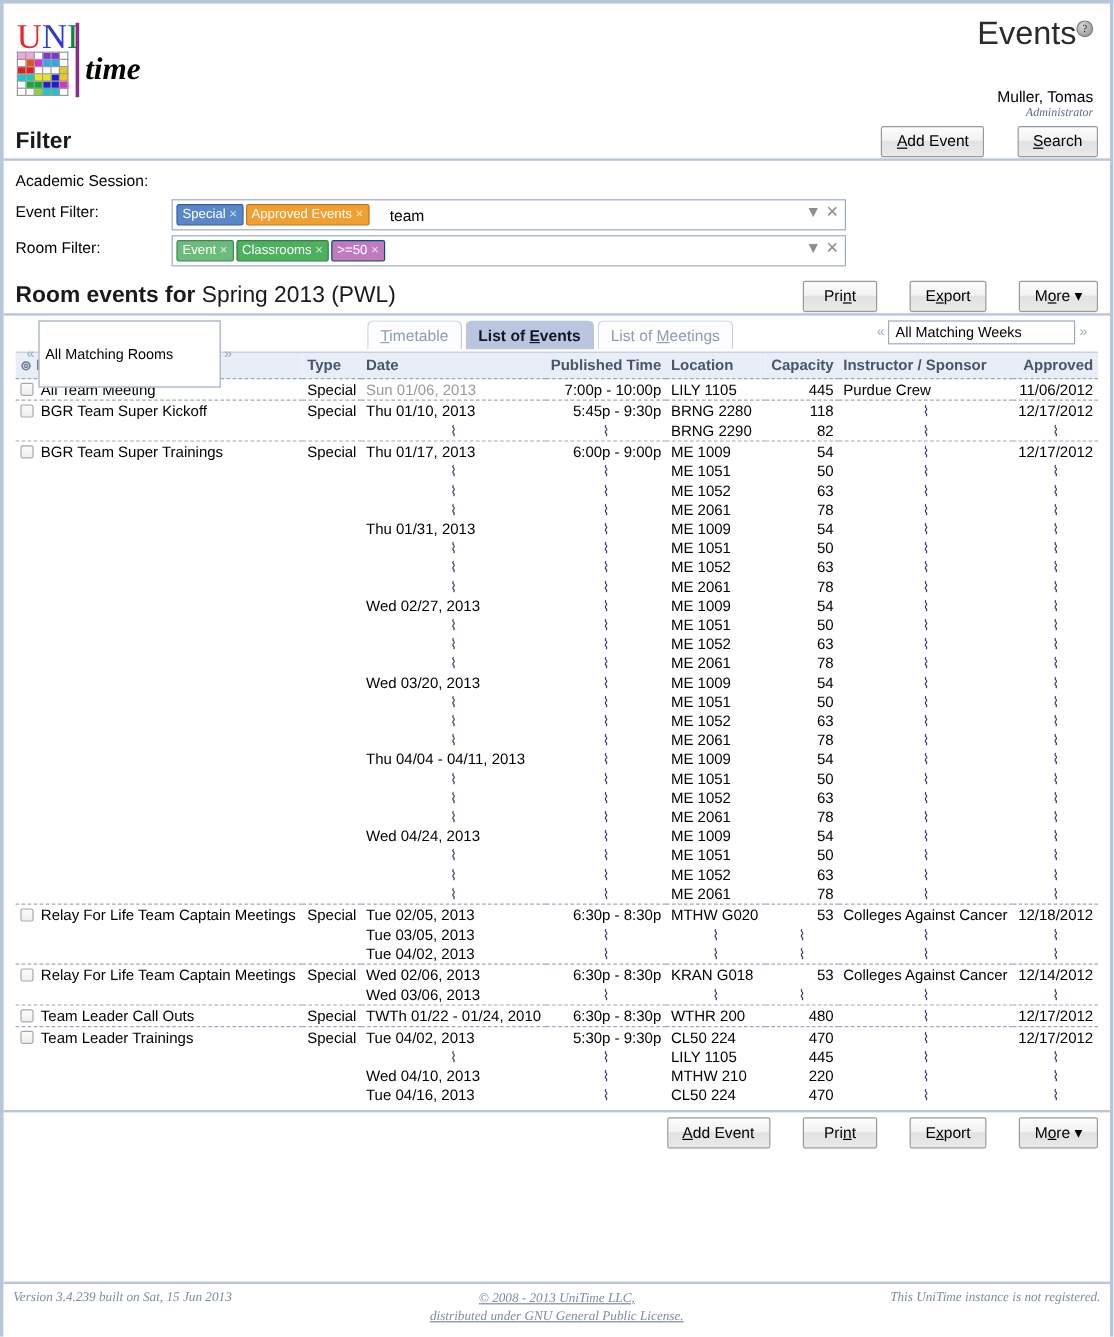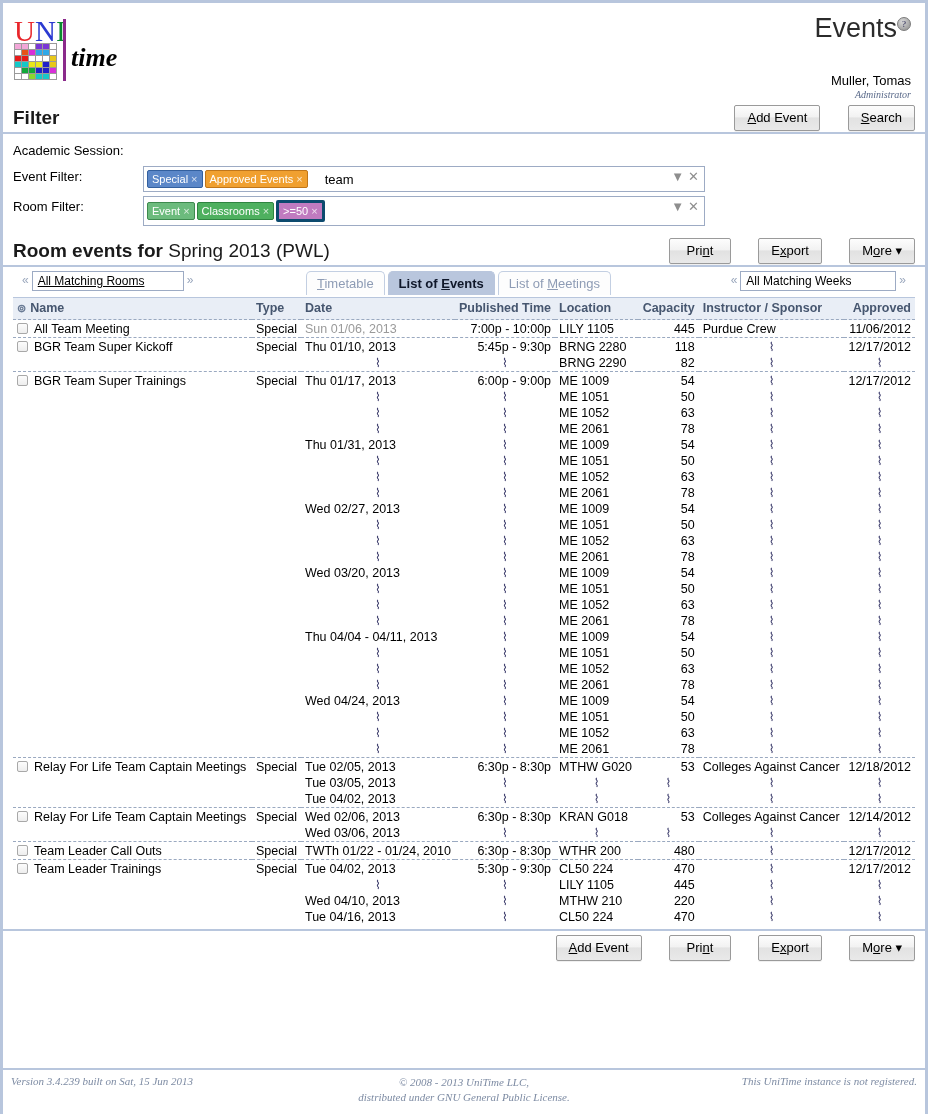--- a/index.html
+++ b/index.html
@@ -129,21 +129,21 @@
   .fbox-tools span { color:#8e8e8e; font-size:13px; padding:0 2px; cursor:pointer; }
 
   
   .tabs-row { position:relative; height:30px; padding: 4px 10px 0 10px; }
   .rooms-select {
     position:absolute; left:16px; top:4px;
   }
   .rooms-input {
     display:inline-block; width:152px;
     border:1px solid #9dabc4; background:#fff;
-    padding:2px 5px; font-size:12px; vertical-align:middle;text-decoration:underline;
+    padding:20px 5px; font-size:12px; vertical-align:middle;
   }
   .weeks-select { position:absolute; right:16px; top:4px; }
   .weeks-input {
     display:inline-block; width:156px;
     border:1px solid #9dabc4; background:#fff;
     padding:2px 5px; font-size:12px; vertical-align:middle;
   }
   .tabs { position:absolute; left:303px; top:4px; display:flex; }
   .tab {
     font-size:13px; padding:4px 10px 4px;
@@ -220,21 +220,21 @@
     border-top:2px solid #b8c6dd;
     background:#fff;
     font-family:"Liberation Serif", serif;
     font-style:italic;
     font-size:11px;
     color:#7d8ba3;
   }
   .footer-inner { position:relative; height:100%; padding:4px 8px; }
   .f-left { position:absolute; left:8px; top:5px; }
   .f-center { position:absolute; left:0; right:0; top:5px; text-align:center; }
-  .f-center div { line-height:15px; }
+  .f-center div { line-height:15px;text-decoration:underline; }
   .f-right { position:absolute; right:8px; top:5px; }
 </style>
 </head>
 <body>
 
 <div class="page">
 
   <div class="header">
     <div class="logo-wrap">
       <div class="logo-uni"><span class="u">U</span><span class="n">N</span><span class="i">I</span></div>
@@ -322,21 +322,21 @@
           <span class="tag" style="background:#5b87c8;border:1px solid #33609f;"><span>Special</span><span class="x">×</span></span><span class="tag" style="background:#f0a030;border:1px solid #c0761a;"><span>Approved Events</span><span class="x">×</span></span><span class="tag-text">team</span>
           <span class="fbox-tools"><span>▼</span><span>✕</span></span>
         </div>
       </div>
     </div>
 
     <div class="frow">
       <div class="flabel">Room Filter:</div>
       <div class="fctl">
         <div class="filterbox">
-          <span class="tag" style="background:#6cbb7d;border:1px solid #3d8a4e;"><span>Event</span><span class="x">×</span></span><span class="tag" style="background:#4eb05f;border:1px solid #2e8440;"><span>Classrooms</span><span class="x">×</span></span><span class="tag" style="background:#c07bc0;border:3px solid #0c4a6e;"><span>&gt;=50</span><span class="x">×</span></span>
+          <span class="tag" style="background:#6cbb7d;border:1px solid #3d8a4e;"><span>Event</span><span class="x">×</span></span><span class="tag" style="background:#4eb05f;border:1px solid #2e8440;"><span>Classrooms</span><span class="x">×</span></span><span class="tag" style="background:#c07bc0;border:1px solid #0c4a6e;"><span>&gt;=50</span><span class="x">×</span></span>
           <span class="fbox-tools"><span>▼</span><span>✕</span></span>
         </div>
       </div>
     </div>
   </div>
 
   <div class="section-bar">
     <span class="section-title"><span>Room events for </span><span class="light">Spring 2013 (PWL)</span></span>
     <span class="bar-buttons">
       <span class="btn">Pri<u>n</u>t</span>

